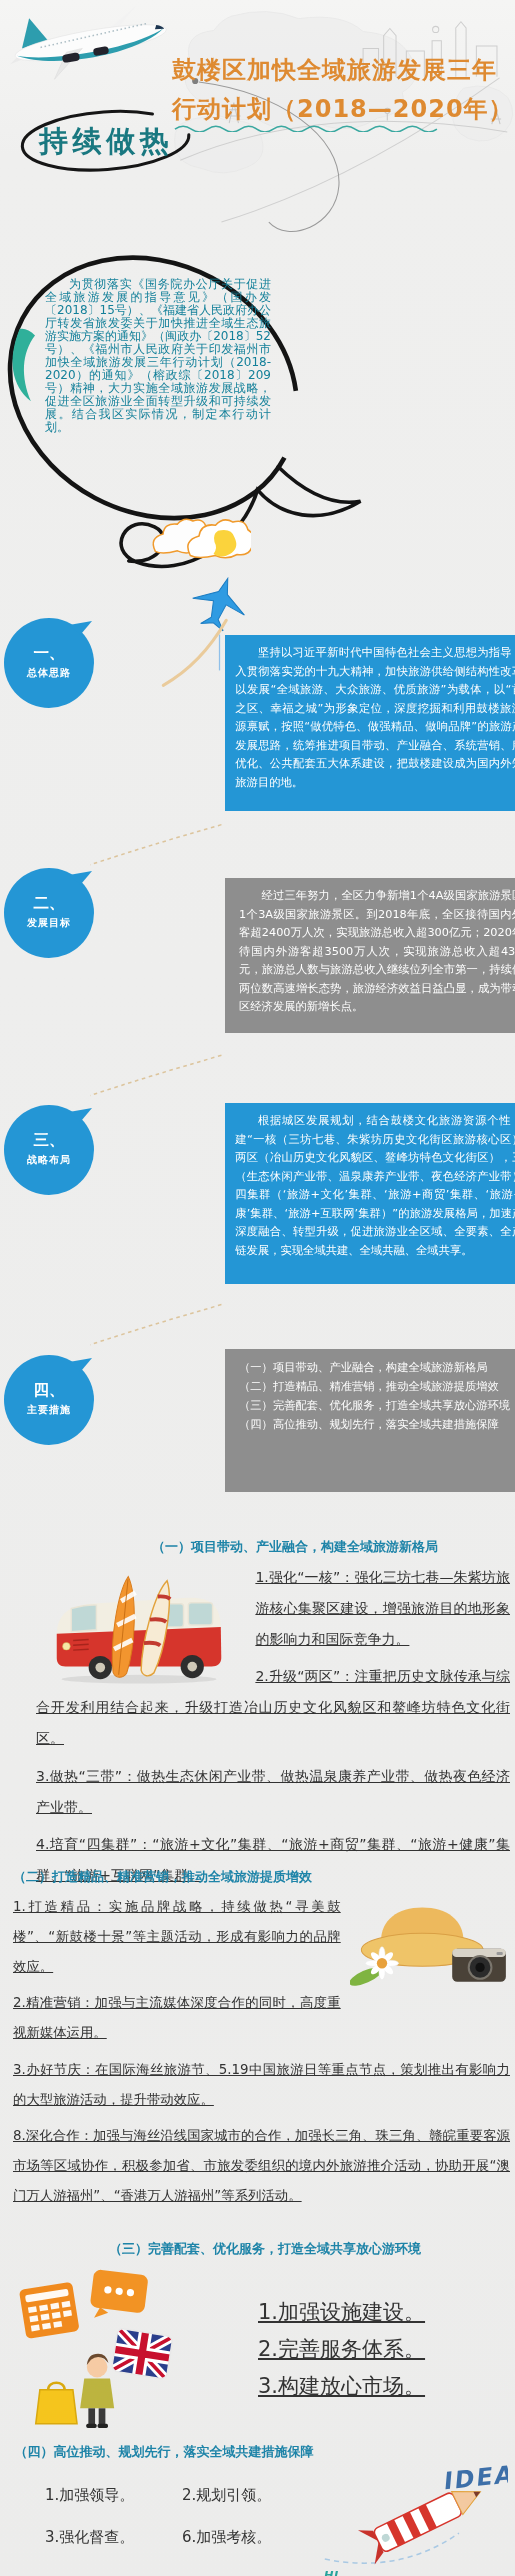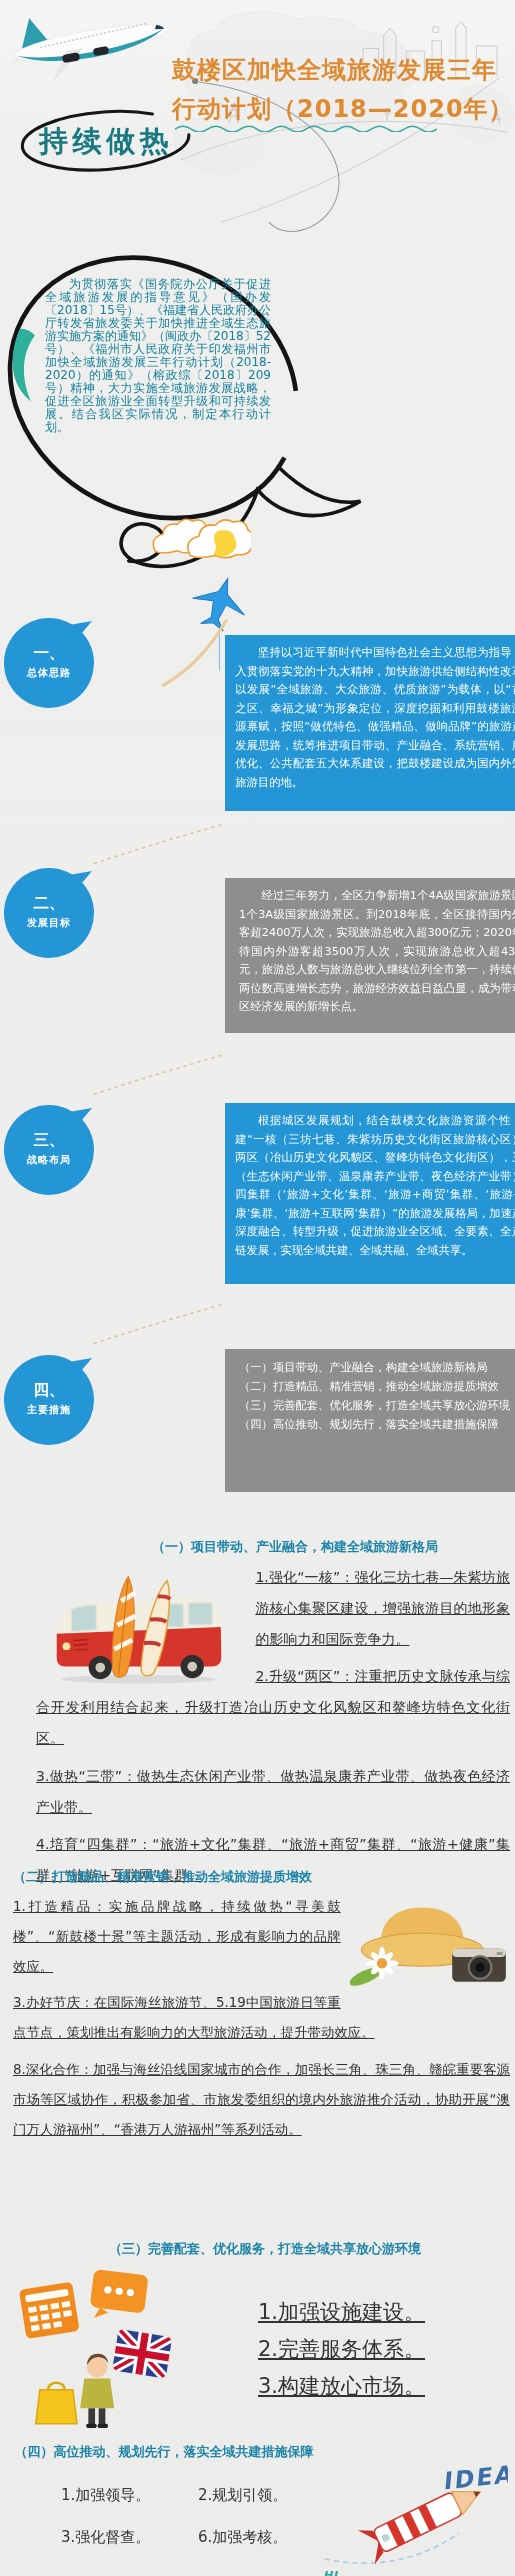--- a/index.html
+++ b/index.html
@@ -42,21 +42,21 @@
   #measure1 .m-heading{margin-left:116px;}
   #bus-wrap{float:left;width:206px;height:121px;margin:7.2px 13.4px 2.1px 0;}
   #measure2{left:13px;top:1868px;width:497px;}
   #measure2 p.item{font-size:13.4px;line-height:30px;}
   #hat-wrap{float:right;width:160px;height:100px;margin:3.1px 0 4.1px 9.3px;}
   #measure3-heading{left:109px;top:2240px;}
   #tourist-wrap{left:13px;top:2266px;width:160px;height:165px;}
   #m3-list{left:258px;top:2294px;}
   #m3-list .li{font-size:21px;color:#333;line-height:37px;white-space:nowrap;text-decoration:underline;}
   #measure4-heading{left:14.4px;top:2443px;}
-  #m4-list{left:45px;top:2486px;display:grid;grid-template-columns:137px 137px;grid-row-gap:23px;margin-left:16px;}
+  #m4-list{left:45px;top:2486px;display:grid;grid-template-columns:137px 137px;grid-row-gap:23px;}
   #m4-list .li{font-size:15px;color:#333;white-space:nowrap;}
   #pencil-wrap{left:317px;top:2448px;width:191px;height:129px;}
   .logo{left:324px;top:2569px;font-size:11.3px;font-weight:bold;font-style:italic;color:#27A39B;letter-spacing:0.5px;}
 </style>
 </head>
 <body>
 
 <div id="poster">
 
   <svg class="abs" width="515" height="2602" style="left:0;top:0;pointer-events:none" viewBox="0 0 1000 5050">
@@ -237,20 +237,21 @@
         <g>
           <rect x="198" y="114" width="104" height="64" rx="10" fill="#4A4238"></rect>
           <rect x="198" y="114" width="104" height="16" rx="8" fill="#D8D3C8"></rect>
           <circle cx="252" cy="150" r="22" fill="#2B2B2B" stroke="#7A756C" stroke-width="4"></circle>
           <circle cx="252" cy="150" r="9" fill="#111"></circle>
           <rect x="284" y="120" width="12" height="6" rx="2" fill="#999"></rect>
         </g>
       </svg>
     </div>
     <p class="item">1.打造精品：实施品牌战略，持续做热“寻美鼓楼”、“新鼓楼十景”等主题活动，形成有影响力的品牌效应。</p>
+    <p class="item">2.精准营销：加强与主流媒体深度合作的同时，高度重视新媒体运用。</p>
     <p class="item">3.办好节庆：在国际海丝旅游节、5.19中国旅游日等重点节点，策划推出有影响力的大型旅游活动，提升带动效应。</p>
     <p class="item">8.深化合作：加强与海丝沿线国家城市的合作，加强长三角、珠三角、赣皖重要客源市场等区域协作，积极参加省、市旅发委组织的境内外旅游推介活动，协助开展“澳门万人游福州”、“香港万人游福州”等系列活动。</p>
   </div>
 
   <p id="measure3-heading" class="abs m-heading">（三）完善配套、优化服务，打造全域共享放心游环境</p>
   <div id="tourist-wrap" class="abs">
     <svg width="160" height="165" viewBox="0 0 310 320">
       <g transform="rotate(-9 70 85)">
         <rect x="18" y="38" width="104" height="96" rx="10" fill="#F08A1E"></rect>
         <rect x="28" y="50" width="84" height="14" rx="4" fill="#FFF" opacity="0.95"></rect>

